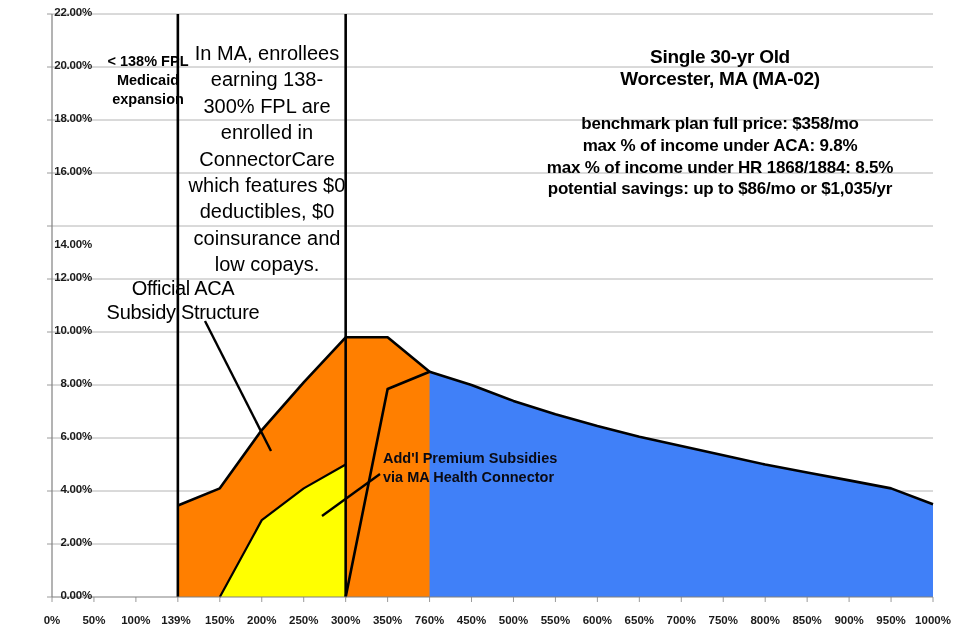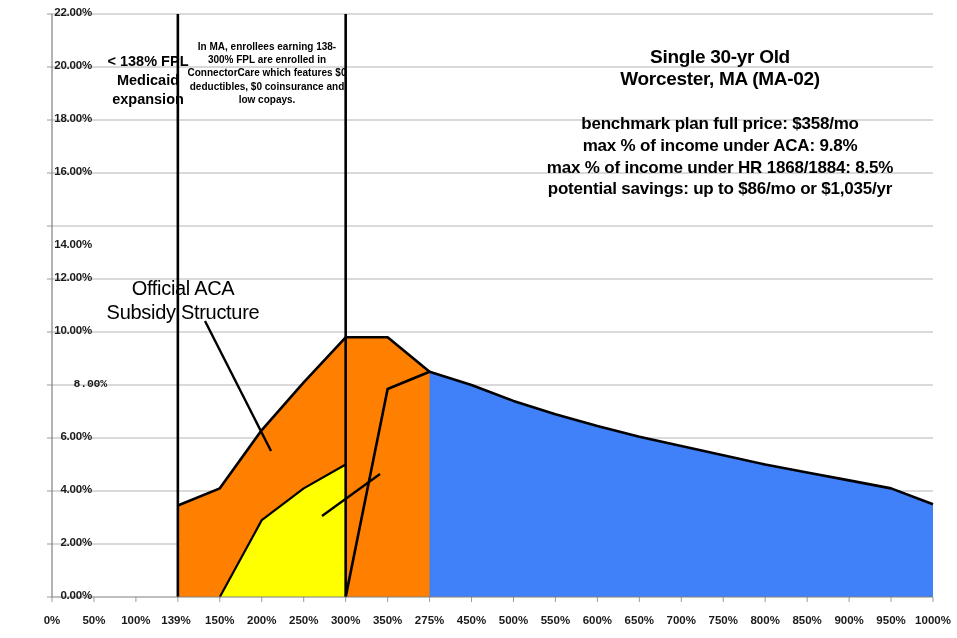--- a/index.html
+++ b/index.html
@@ -78,22 +78,22 @@
     width: 128px;
     font-size: 14.5px;
     font-weight: bold;
     line-height: 1.3;
     margin-left: 32px;
   }
   #connectorcare-note {
     top: 40px;
     left: 186px;
     width: 162px;
-    font-size: 10px;
-    font-weight: bold;
+    font-size: 20px;
+    font-weight: normal;
     line-height: 1.32;
   }
   #aca-label {
     top: 276px;
     left: 72px;
     width: 222px;
     font-size: 20px;
     font-weight: normal;
     line-height: 1.22;
     white-space: pre-line;
@@ -204,41 +204,41 @@
 
     <line x1="52" y1="14" x2="52" y2="597" stroke="#808080" stroke-width="1.2"></line>
     <line x1="52" y1="597" x2="933" y2="597" stroke="#808080" stroke-width="1.2"></line>
   </svg>
 
   <div id="ytick-labels">
       <div class="ytick-label" style="left: 0px; width: 46px; top: 589px;">0.00%</div>
       <div class="ytick-label" style="left: 0px; width: 46px; top: 536px;">2.00%</div>
       <div class="ytick-label" style="left: 0px; width: 46px; top: 483px;">4.00%</div>
       <div class="ytick-label" style="left: 0px; width: 46px; top: 430px;">6.00%</div>
-      <div class="ytick-label" style="left: 15px; width: 46px; top: 377px; font-family: Liberation Mono, monospace;">8.00%</div>
+      <div class="ytick-label" style="left: 0px; width: 46px; top: 377px;">8.00%</div>
       <div class="ytick-label" style="left: 0px; width: 46px; top: 324px;">10.00%</div>
       <div class="ytick-label" style="left: 0px; width: 46px; top: 271px;">12.00%</div>
       <div class="ytick-label" style="left: 0px; width: 46px; top: 218px; margin-top: 20px;">14.00%</div>
       <div class="ytick-label" style="left: 0px; width: 46px; top: 165px;">16.00%</div>
       <div class="ytick-label" style="left: 0px; width: 46px; top: 112px;">18.00%</div>
       <div class="ytick-label" style="left: 0px; width: 46px; top: 59px;">20.00%</div>
       <div class="ytick-label" style="left: 0px; width: 46px; top: 6px;">22.00%</div>
     </div>
 
   <div id="xtick-labels">
       <div class="xtick-label" style="left: 52px;">0%</div>
       <div class="xtick-label" style="left: 93.9524px;">50%</div>
       <div class="xtick-label" style="left: 135.905px;">100%</div>
       <div class="xtick-label" style="left: 176px;">139%</div>
       <div class="xtick-label" style="left: 219.81px;">150%</div>
       <div class="xtick-label" style="left: 261.762px;">200%</div>
       <div class="xtick-label" style="left: 303.714px;">250%</div>
       <div class="xtick-label" style="left: 345.667px;">300%</div>
       <div class="xtick-label" style="left: 387.619px;">350%</div>
-      <div class="xtick-label" style="left: 429.571px;">275%</div>
+      <div class="xtick-label" style="left: 429.571px;">760%</div>
       <div class="xtick-label" style="left: 471.524px;">450%</div>
       <div class="xtick-label" style="left: 513.476px;">500%</div>
       <div class="xtick-label" style="left: 555.429px;">550%</div>
       <div class="xtick-label" style="left: 597.381px;">600%</div>
       <div class="xtick-label" style="left: 639.333px;">650%</div>
       <div class="xtick-label" style="left: 681.286px;">700%</div>
       <div class="xtick-label" style="left: 723.238px;">750%</div>
       <div class="xtick-label" style="left: 765.19px;">800%</div>
       <div class="xtick-label" style="left: 807.143px;">850%</div>
       <div class="xtick-label" style="left: 849.095px;">900%</div>
@@ -255,15 +255,17 @@
 potential savings: up to $86/mo or $1,035/yr</div>
   </div>
 
   <div class="annot" id="medicaid-note">&lt; 138% FPL Medicaid expansion</div>
 
   <div class="annot" id="connectorcare-note">In MA, enrollees earning 138-300% FPL are enrolled in ConnectorCare which features $0 deductibles, $0 coinsurance and low copays.</div>
 
   <div class="annot" id="aca-label">Official ACA
 Subsidy Structure</div>
 
+  <div class="annot" id="addl-label">Add'l Premium Subsidies
+via MA Health Connector</div>
 
 
 </div>
 
 </body></html>

